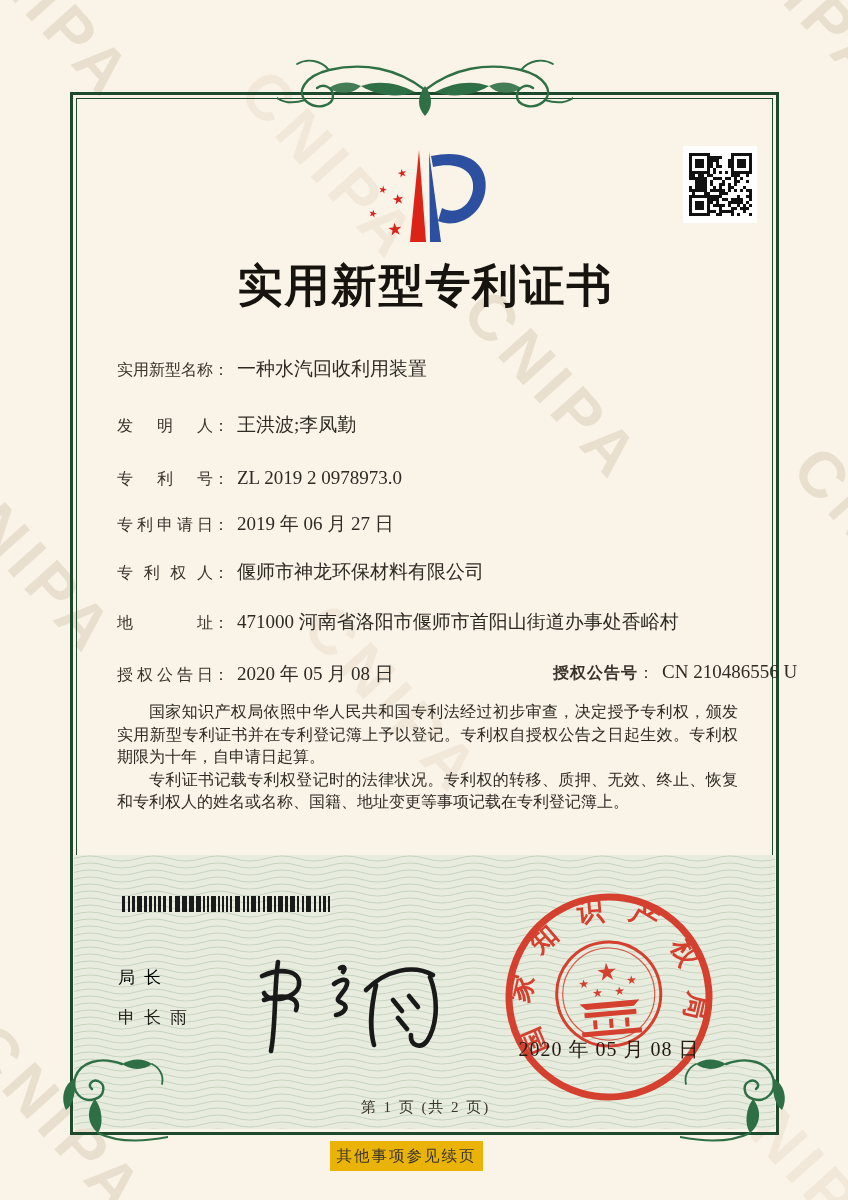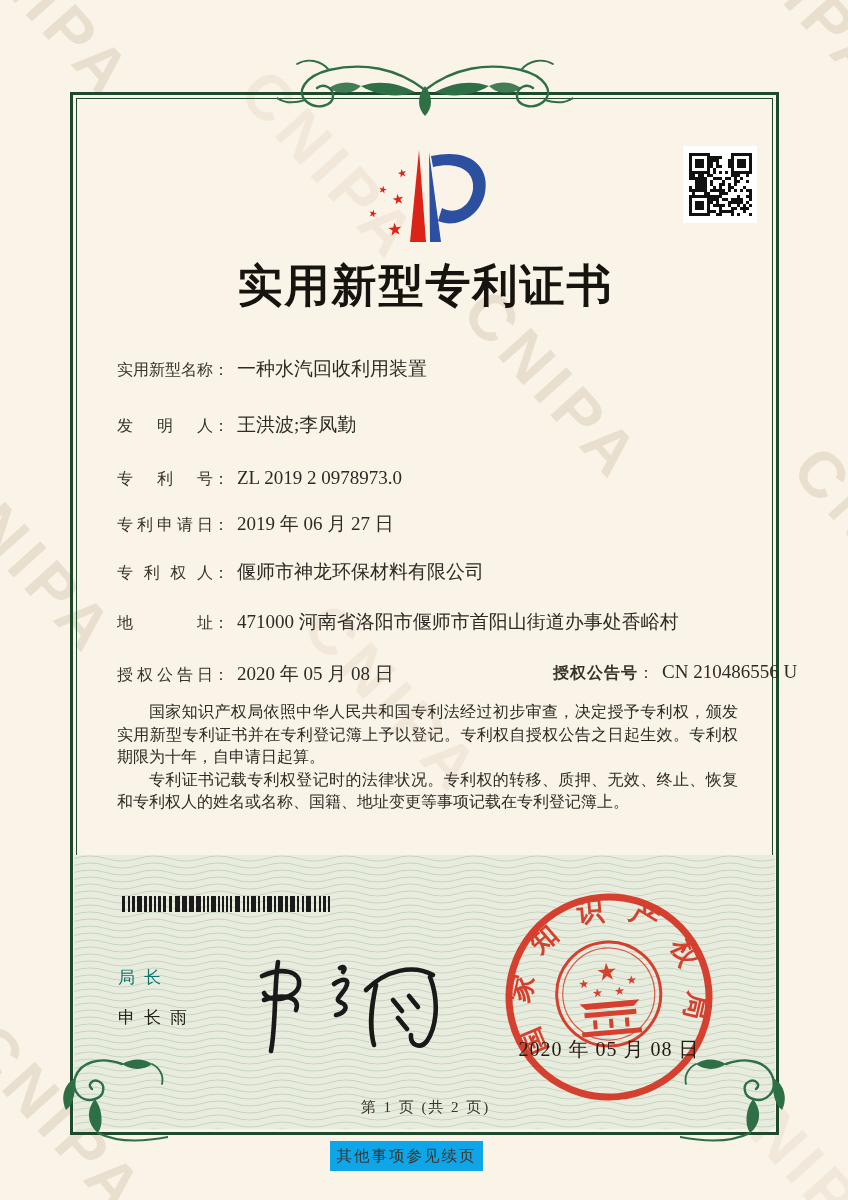--- a/index.html
+++ b/index.html
@@ -43,33 +43,33 @@
   .row2b{position:absolute;left:436px;top:0;white-space:nowrap;}
   .row2b .f-label{width:auto;text-align:left;text-align-last:left;letter-spacing:1px;font-weight:bold;}
 
   .paras{position:absolute;left:117px;top:701px;width:621px;z-index:2;
       font-size:16px;line-height:22.5px;color:#2e2a24;text-align:justify;}
   .paras p{margin:0;text-indent:2em;}
 
   .barcode{position:absolute;left:122px;top:896px;width:214px;height:16px;z-index:2;}
 
   .role{position:absolute;left:118px;top:966px;font-size:17px;letter-spacing:9px;
-      font-family:"Liberation Sans","DejaVu Sans",sans-serif;color:#0f766e;z-index:2;}
+      font-family:"Liberation Sans","DejaVu Sans",sans-serif;color:#000000;z-index:2;}
   .signer{position:absolute;left:118px;top:1006px;font-size:17px;letter-spacing:9px;
       font-family:Liberation Serif, serif;color:#24211c;z-index:2;}
   .sig{position:absolute;left:248px;top:948px;z-index:3;}
 
   .seal{position:absolute;left:500px;top:888px;z-index:3;}
   .seal-date{position:absolute;left:500px;top:1036px;width:218px;text-align:center;
       font-size:20px;color:#241a10;letter-spacing:1px;z-index:4;}
 
   .page-info{position:absolute;left:74px;top:1098px;width:703px;text-align:center;
       font-size:15px;letter-spacing:2px;color:#3a352c;z-index:2;}
   .cont-note{position:absolute;left:330px;top:1141px;width:153px;height:30px;line-height:30px;
-      background:#0ea5e9;text-align:center;font-size:15.5px;letter-spacing:2px;
+      background:#eab308;text-align:center;font-size:15.5px;letter-spacing:2px;
       color:#3a352c;z-index:2;}
 </style>
 </head>
 <body>
 
 <div class="page">
 
   <div class="wm" style="left:-70px;top:-34px;">CNIPA</div>
   <div class="wm" style="left:688px;top:-44px;">CNIPA</div>
   <div class="wm faint" style="left:215px;top:128px;">CNIPA</div>

